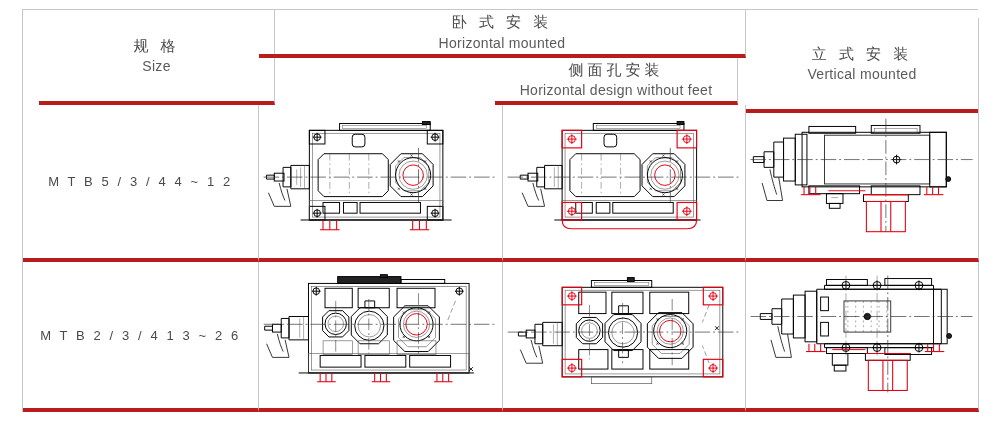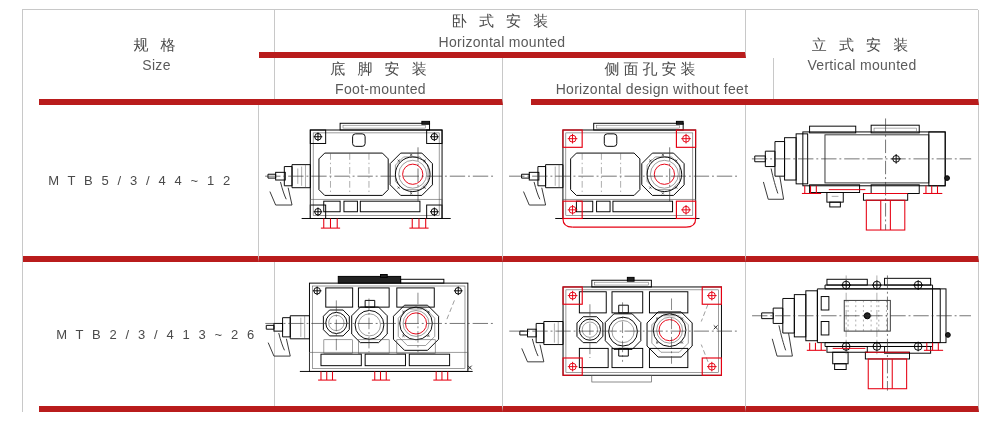--- a/index.html
+++ b/index.html
@@ -22,21 +22,21 @@
     height: 403px;
     border-top: 1px solid #c8c8c8;
     border-left: 1px solid #c8c8c8;
     box-sizing: border-box;
   }
 
   .cell {
     position: absolute;
     box-sizing: border-box;
     border-right: 1px solid #c8c8c8;
-    border-bottom: 6px solid #b91c1c;
+    border-bottom: 4px solid #b91c1c;
     display: flex;
     flex-direction: column;
     align-items: center;
     justify-content: center;
     overflow: hidden;
   }
 
   .cn {
     color: #4a4a4a;
     font-size: 15px;
@@ -76,31 +76,27 @@
   <div class="cell" style="left:16px; top:0; width:236px; height:95px;">
     <div class="cn">规 格</div>
     <div class="en">Size</div>
   </div>
 
   <div class="cell" style="left:236px; top:0; width:487px; height:48px;">
     <div class="cn">卧 式 安 装</div>
     <div class="en">Horizontal  mounted</div>
   </div>
 
-  <div class="cell" style="left:236px; top:48px; width:244px; height:47px;">
-    <div class="cn">底 脚 安 装</div>
-    <div class="en">Foot-mounted</div>
-  </div>
-
-  <div class="cell" style="left:508px; top:48px; width:243px; height:47px;">
+
+  <div class="cell" style="left:472px; top:48px; width:243px; height:47px;">
     <div class="cn">侧面孔安装</div>
     <div class="en">Horizontal design without feet</div>
   </div>
 
-  <div class="cell" style="left:723px; top:0; width:233px; height:95px;">
+  <div class="cell" style="left:723px; top:8px; width:233px; height:95px;">
     <div class="cn">立 式 安 装</div>
     <div class="en">Vertical  mounted</div>
   </div>
 
   <div class="cell" style="left:0; top:95px; width:236px; height:157px;">
     <div class="size-label">M T B 5 / 3 / 4   4 ~ 1 2</div>
   </div>
 
   <div class="cell" style="left:236px; top:95px; width:244px; height:157px;">
     <div class="drawing">
@@ -287,21 +283,21 @@
           <path d="M57 84v8M63 84v8M69 84v8"></path>
           <path d="M54 92h20"></path>
           <path d="M183 84v8M189 84v8M195 84v8"></path>
           <path d="M180 92h20"></path>
           <path d="M82 88h38" stroke-width="1"></path>
         </g>
       </svg>
     </div>
   </div>
 
-  <div class="cell" style="left:16px; top:252px; width:236px; height:150px;">
+  <div class="cell" style="left:0; top:252px; width:236px; height:150px;">
     <div class="size-label">M T B 2 / 3 / 4   1 3 ~ 2 6</div>
   </div>
 
   <div class="cell" style="left:236px; top:252px; width:244px; height:150px;">
     <div class="drawing">
       <svg viewBox="0 0 244 150" xmlns="http://www.w3.org/2000/svg">
         <g fill="none" stroke="#000" stroke-width="1">
 
           <rect x="48" y="22" width="165" height="92"></rect>
           <rect x="51" y="25" width="159" height="86" stroke="#555" stroke-width="0.6"></rect>

